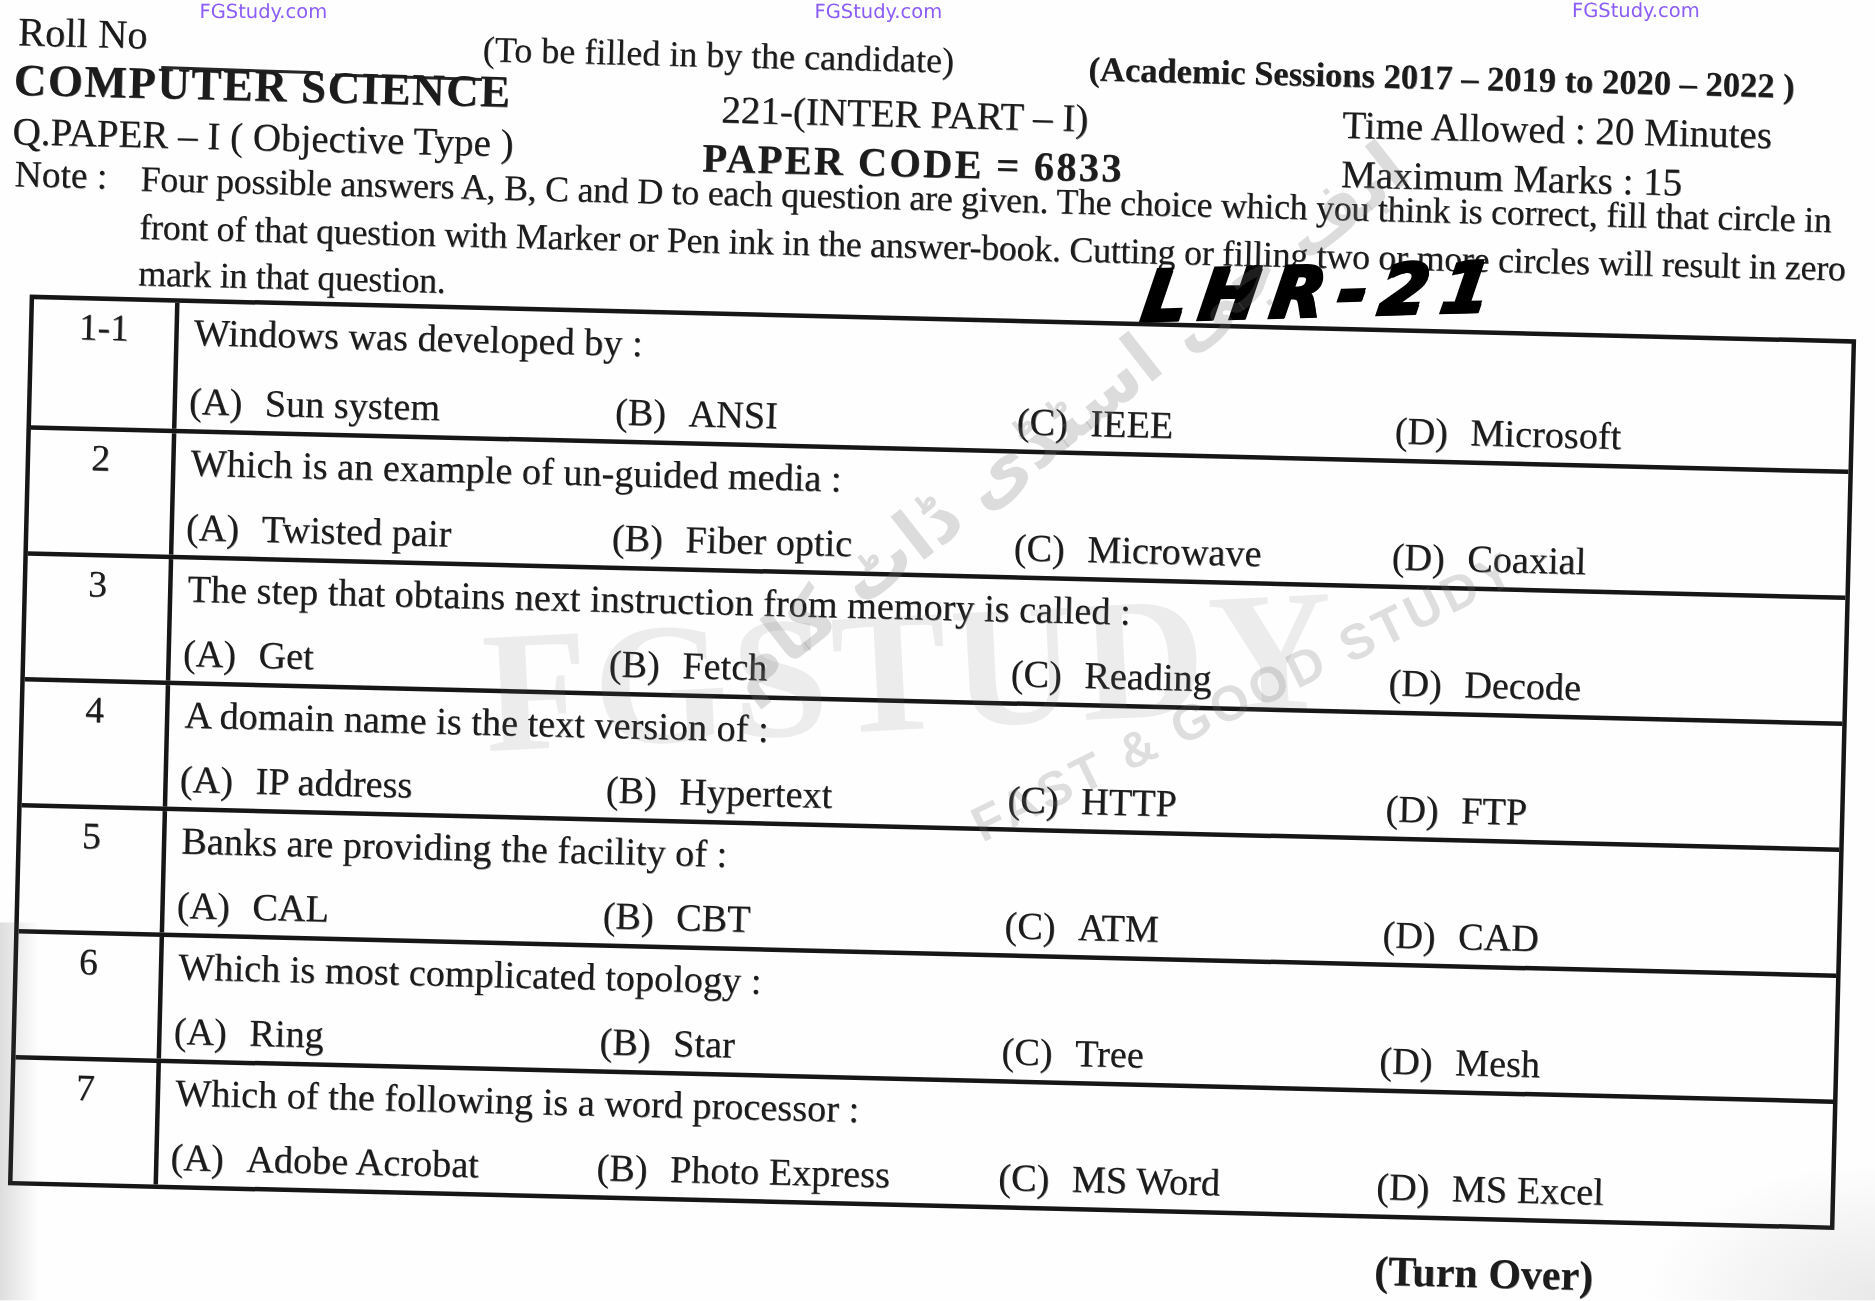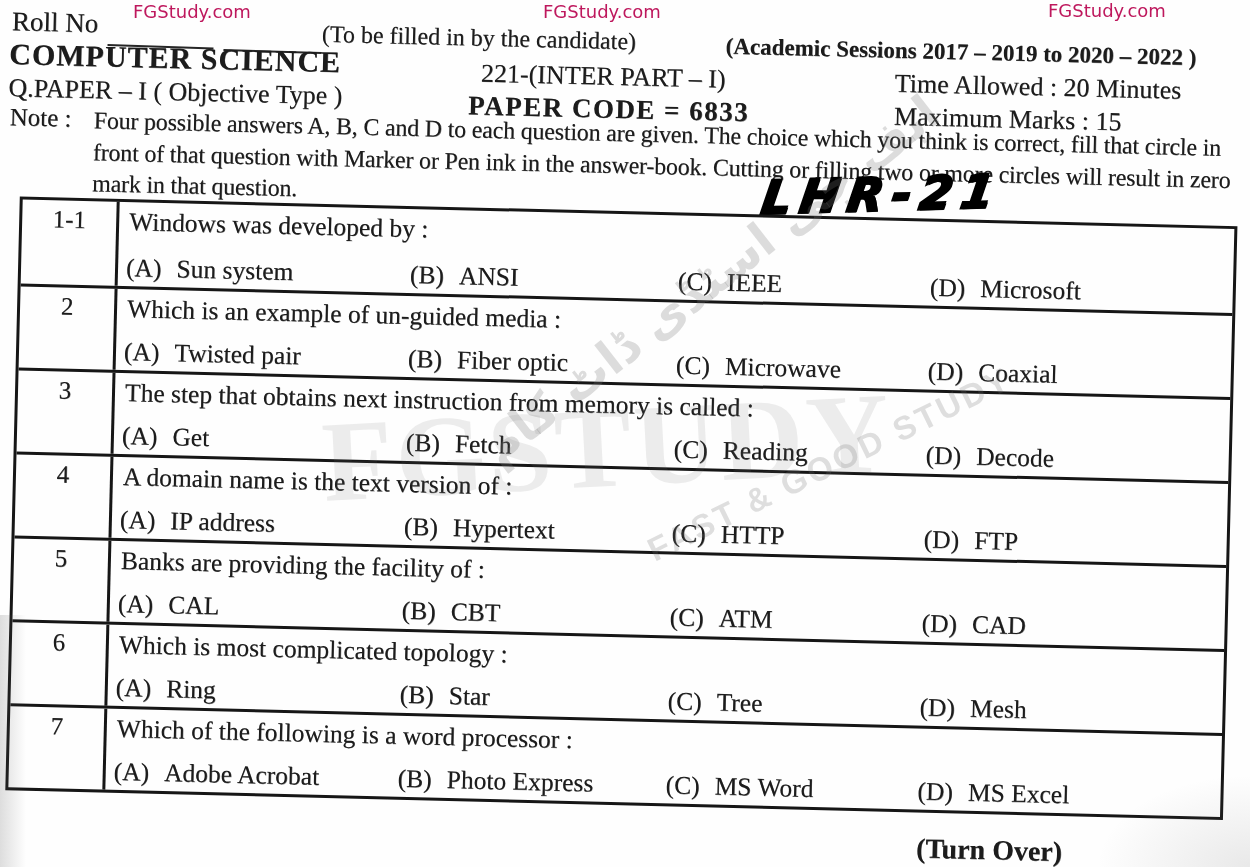--- a/index.html
+++ b/index.html
@@ -61,21 +61,21 @@
   .qopts { position:absolute; left:0; right:0; bottom:3px; height:33px; }
   .opt { position:absolute; bottom:0; font-size:25.5px; white-space:nowrap; }
   .opt .optlabel { margin-right:15px; }
   .opt-a { left:8px; }  .opt-b { left:292px; }
   .opt-c { left:560px; } .opt-d { left:812px; }
 
   .turnover { position:absolute; left:926px; top:810px; font-size:28px; font-weight:bold; white-space:nowrap; }
 
   
   .wm-layer { position:absolute; left:0; top:0; width:1250px; height:867px; pointer-events:none; z-index:2; }
-  .wm-top { position:absolute; font-family:"DejaVu Sans",sans-serif; font-size:18px; color:#be185d; }
+  .wm-top { position:absolute; font-family:"DejaVu Sans",sans-serif; font-size:13px; color:#8b5cf6; }
   #wm1 { left:133px;  top:1px; }
   #wm2 { left:543px;  top:1px; }
   #wm3 { left:1048px; top:0px; }
   .wm-big {
     position:absolute; left:322px; top:382px;
     font-size:115px; font-weight:bold; letter-spacing:3px;
     color:rgba(110,110,110,0.12); transform:rotate(-3deg);
     font-family:"Liberation Serif",serif; white-space:nowrap;
   }
   .wm-slogan {

